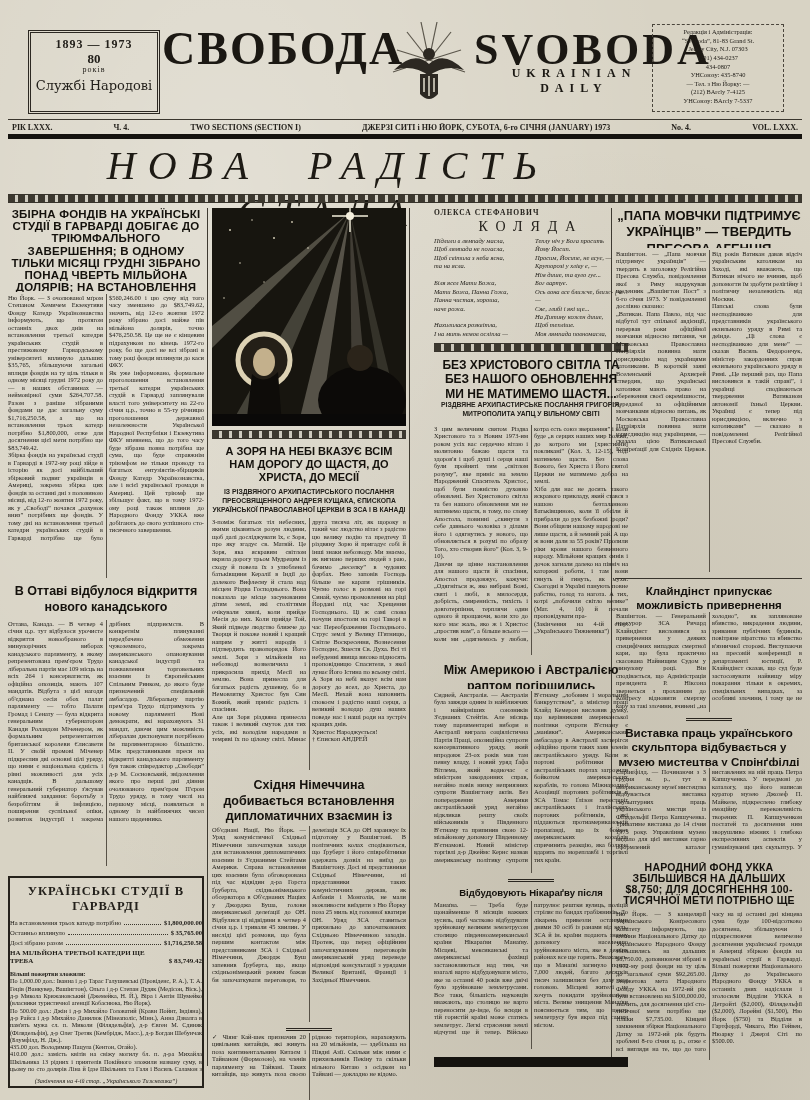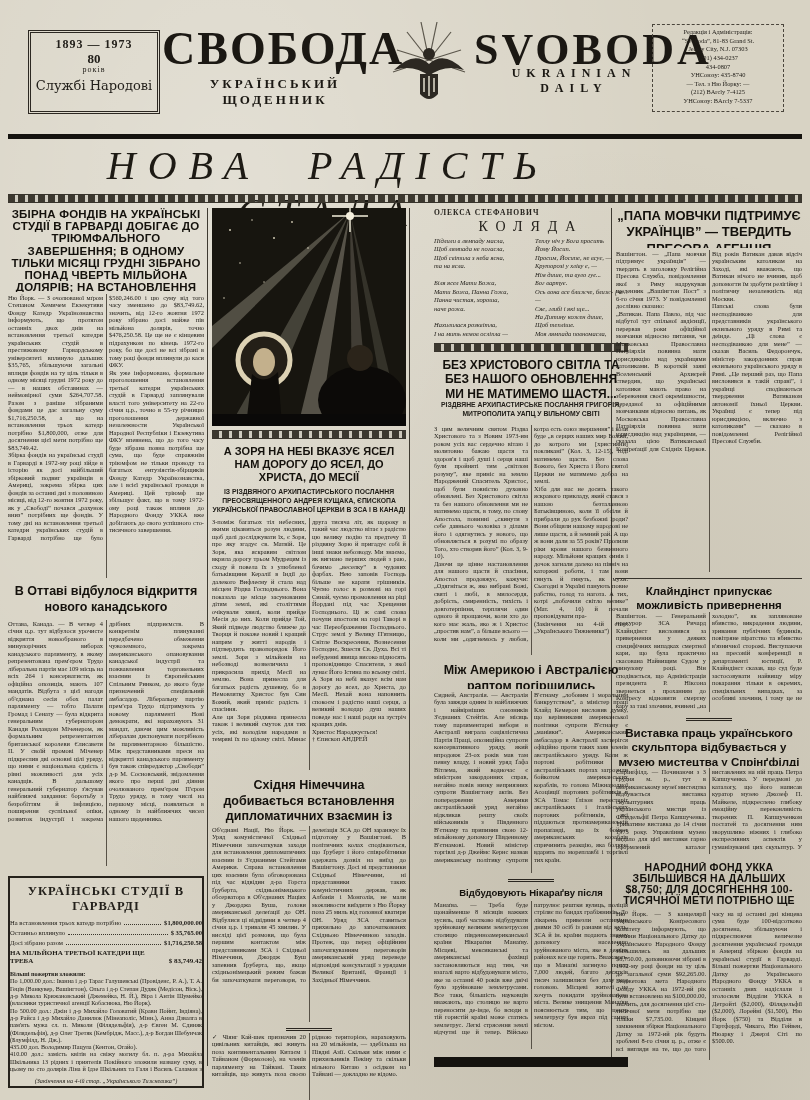--- a/index.html
+++ b/index.html
@@ -80,21 +80,20 @@
 <div class="page">
 
   <div class="annivbox">
     <div class="anniv-years">1893 — 1973</div>
     <div class="anniv-big">80</div>
     <div class="anniv-small">років</div>
     <div class="anniv-motto">Службі Народові</div>
   </div>
 
   <div class="title-uk">СВОБОДА</div>
-  <div class="sub-uk">УКРАЇНСЬКИЙ ЩОДЕННИК</div>
 
   <svg class="emblem" viewBox="0 0 86 102">
     <g stroke="#3b362c" stroke-width="1.2" opacity=".8">
       <line x1="43" y1="46" x2="7" y2="58"></line>
         <line x1="43" y1="46" x2="11" y2="36"></line>
       <line x1="43" y1="46" x2="21" y2="18"></line>
         <line x1="43" y1="46" x2="35" y2="8"></line>
       <line x1="43" y1="46" x2="51" y2="8"></line>
         <line x1="43" y1="46" x2="65" y2="18"></line>
       <line x1="43" y1="46" x2="75" y2="36"></line>
@@ -116,20 +115,28 @@
   <div class="addrbox">Редакція і Адміністрація:
 “Svoboda”, 81-83 Grand St.
 Jersey City, N.J. 07303
 (201) 434-0237
 434-0807
 УНСоюзу: 435-8740
 — Тел. з Ню Йорку: —
 (212) BArcly 7-4125
 УНСоюзу: BArcly 7-5337</div>
 
+  <div class="dateline">
+    <span>РІК LXXX.</span>
+    <span>Ч. 4.</span>
+    <span>TWO SECTIONS (SECTION I)</span>
+    <span>ДЖЕРЗІ СИТІ і НЮ ЙОРК, СУБОТА, 6-го СІЧНЯ (JANUARY) 1973</span>
+    <span>No. 4.</span>
+    <span>VOL. LXXX.</span>
+  </div>
   <div class="blackbar"></div>
 
   <div class="banner">НОВА РАДІСТЬ СТАЛА</div>
   <div class="orn orn-full"></div>
 
   <div class="vr vr1"></div>
   <div class="vr vr2"></div>
   <div class="vr vr3"></div>
 
   <div class="col colA">
@@ -197,21 +204,21 @@
       <line x1="120" y1="8" x2="156" y2="8" stroke="#f4efdd" stroke-width="1.4"></line>
       <line x1="138" y1="0" x2="138" y2="24" stroke="#f4efdd" stroke-width="1.4"></line>
       <circle cx="52" cy="152" r="26" fill="#241f17" stroke="#ddd2b4" stroke-width="5"></circle>
       <ellipse cx="52" cy="154" rx="11" ry="14" fill="#c3b08c"></ellipse>
       <path d="M40,166 Q52,178 66,164 L70,218 L34,218 Z" fill="#0e0c09"></path>
       <ellipse cx="150" cy="192" rx="44" ry="34" fill="#0c0a08"></ellipse>
       <circle cx="148" cy="150" r="13" fill="#2b241a"></circle>
       <rect y="206" width="194" height="12" fill="#0a0908"></rect>
     </svg>
     <div class="orn mt4"></div>
-    <div class="hblock h-caps mt6" style="height:40px">А ЗОРЯ НА НЕБІ ВКАЗУЄ ЯСЕЛ НАМ ДОРОГУ ДО ЯСЕЛ, ДО ХРИСТА, ДО МЕСІЇ</div>
+    <div class="hblock h-caps mt6" style="height:40px">А ЗОРЯ НА НЕБІ ВКАЗУЄ ВСІМ НАМ ДОРОГУ ДО ЩАСТЯ, ДО ХРИСТА, ДО МЕСІЇ</div>
     <div class="subhead mt3" style="height:28px">ІЗ РІЗДВЯНОГО АРХИПАСТИРСЬКОГО ПОСЛАННЯ ПРЕОСВЯЩЕННОГО АНДРЕЯ КУЩАКА, ЄПИСКОПА УКРАЇНСЬКОЇ ПРАВОСЛАВНОЇ ЦЕРКВИ В ЗСА І В КАНАДІ</div>
     <div class="twocol mt2" style="height:252px">З-поміж багатьох тіл небесних, якими цікавиться розум людини, щоб далі досліджувати їх, є Зоря, про яку згадує св. Матвій. Це Зоря, яка яскравим світлом вкрила дорогу трьом Мудрецям із сходу й повела їх з улюбленої батьківщини Кералії в Індії до далекого Вифлеєму й стала над місцем Різдва Господнього. Вона показала це місце засумованим дітям землі, які століттями очікували хвилі, коли прийде Месія до них. Коли прийде Той, Який підведе людство ближче до Творця й покаже новий і кращий напрям у житті народів і підтвердить правопорядок Його землі. Зоря з мільйонів на небозводі возвеличила і прикрасила прихід Месії на землю. Вона принесла для багатьох радість душевну, бо в Немовлятку Христос був Син Божий, який приніс радість і спасіння.
 Але ця Зоря різдвяна принесла також і великий смуток для тих усіх, які володіли народами в темряві їх по цілому світі. Минає друга тисяча літ, як щороку в такий час людство вітає з радістю цю велику подію та предтечу її різдвяну Зорю й пригадує собі й інші знаки небозводу. Ми знаємо, як вигнано перших людей з раю, бачимо „веселку” в чудових фарбах. Нею заповів Господь більше не карати грішників. Чуємо голос в розмові на горі Синай, чуємо промовлення на ріці Йордані під час Хрещення Господнього. Ці ж самі слова почули апостоли на горі Таворі в час Переображення Господнього. Струс землі у Велику П'ятницю, Світле Воскресення, Вознесення Господнє, Зшестя Св. Духа. Всі ті небуденні явища високо підносять проповідницю Спасителя, з якої лунає Його Істина по всьому світі. А Зоря на небі вказує всім нам дорогу до ясел, до Христа, до Месії. Нехай вона наповнить спокоєм і радістю наші серця, а великий володар душ наших поведе нас і наші роди на зустріч кращих днів.
 Христос Народжується!
 † Єпископ АНДРЕЙ</div>
     <div class="hblock h-med mt8" style="height:46px">Східня Німеччина добивається встановлення дипломатичних взаємин із ЗСА</div>
     <div class="twocol mt2" style="height:196px">Об'єднані Нації, Ню Йорк. — Уряд комуністичної Східньої Німеччини започаткував заходи для встановлення дипломатичних взаємин із З'єднаними Стейтами Америки. Справа встановлення цих взаємин була обговорювана під час відвідин д-ра Горста Ґруберта, східньонімецького обсерватора в Об'єднаних Націях у Джорджа Буша, голови американської делеґації до ОН. Відбулися ці відвідини в четвер 4 січня ц.р. і тривали 45 хвилин. У висліді цієї розмови, що була першим контактом між представниками ЗСА і Східньої Німеччини, Джордж Буш запевнив Ґруберта, що, якщо східньонімецький режим бажав би започаткувати переговори, то делеґація ЗСА до ОН заранжує їх підготову у Вашінгтоні. В політичних колах сподіваються, що Ґруберт і його співробітники одержать дозвіл на виїзд до Вашінгтону. Досі ні представники Східньої Німеччини, ні представники таких комуністичних держав, як Албанія і Монголія, не мали можливости виїздити з Ню Йорку поза 25 миль від головної кватири ОН. Уряд ЗСА ставиться прихильно до започаткованих Східньою Німеччиною заходів. Протеж, що перед офіційним започаткуванням переговорів американський уряд переведе відповідні консультації з урядами Великої Британії, Франції і Західньої Німеччини.</div>
     <hr class="rule-short">
     <div class="twocol mt2" style="height:92px;column-count:2">✓ Чіянг Кай-шек призначив 20 цивільних китайців, які живуть поза континентальним Китаєм і Тайваном (Формозою), на членів парляменту на Тайвані. Таких китайців, що живуть поза своєю рідною територією, нараховують на 20 мільйонів, — здебільша на Півдні Азії. Скільки між ними є прихильників Пекіну та скільки вільного Китаю з осідком на Тайвані — докладно не відомо.</div>
   </div>

